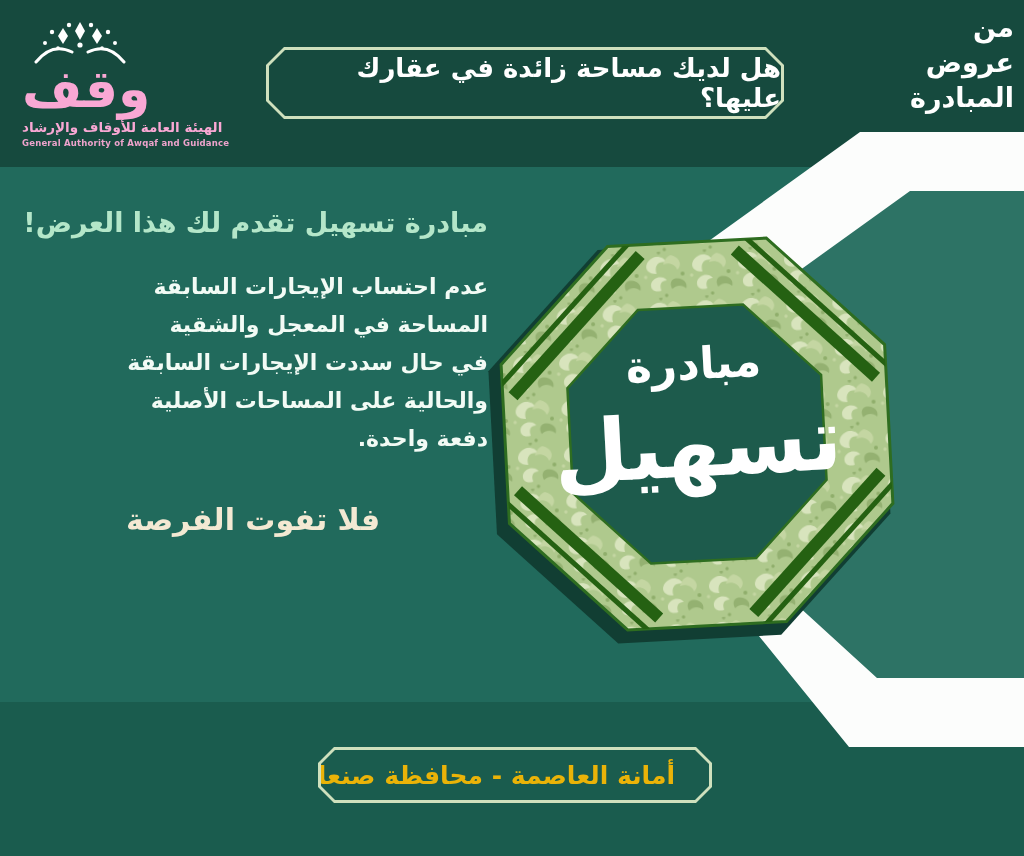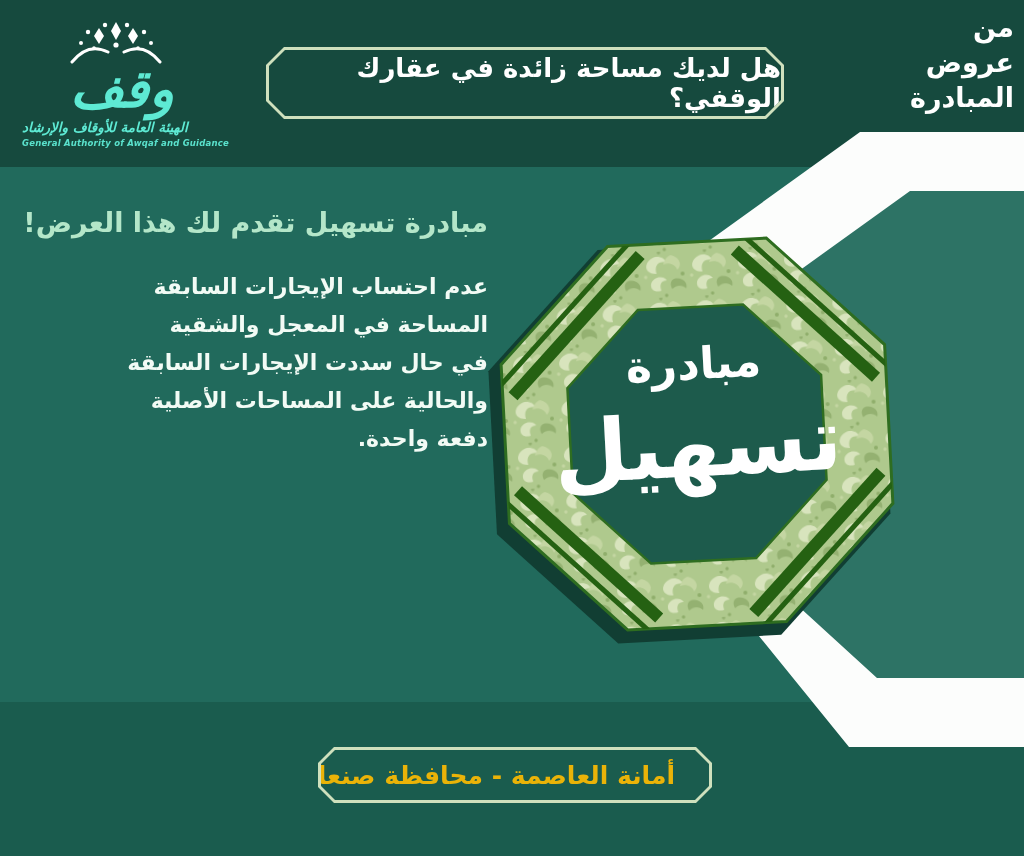--- a/index.html
+++ b/index.html
@@ -7,21 +7,21 @@
     position:relative; width:1024px; height:856px; overflow:hidden;
     background:#216a5c;
     font-family:"DejaVu Sans","Liberation Sans",sans-serif;
     -webkit-font-smoothing:antialiased;
   }
   
   .header-band{position:absolute;left:0;top:0;width:1024px;height:167px;background:#164a3e;z-index:1;}
   .footer-band{position:absolute;left:0;top:702px;width:1024px;height:154px;background:#1a5c4e;z-index:1;}
   .bg-shapes{position:absolute;left:0;top:0;z-index:2;pointer-events:none;}
   
-  .logo{position:absolute;left:22px;top:18px;width:152px;z-index:6;text-align:right;color:#5eead4;font-style:italic;}
+  .logo{position:absolute;left:22px;top:18px;width:152px;z-index:6;text-align:left;color:#f9a8d4;}
   .logo .word{font-size:52px;font-weight:bold;line-height:50px;margin-top:-4px;}
   .logo .org-ar{font-size:13.5px;font-weight:bold;white-space:nowrap;margin-top:5px;}
   .logo .org-en{font-size:8.5px;font-weight:bold;white-space:nowrap;letter-spacing:.2px;margin-top:3px;opacity:.95;}
   
   .banner{position:absolute;left:266px;top:47px;width:518px;height:72px;z-index:6;
     background:#cfe0bd;
     clip-path:polygon(18px 0,calc(100% - 18px) 0,100% 18px,100% calc(100% - 18px),calc(100% - 18px) 100%,18px 100%,0 calc(100% - 18px),0 18px);}
   .banner-inner{position:absolute;inset:3px;background:#164a3e;display:flex;align-items:center;justify-content:center;
     clip-path:polygon(16px 0,calc(100% - 16px) 0,100% 16px,100% calc(100% - 16px),calc(100% - 16px) 100%,16px 100%,0 calc(100% - 16px),0 16px);}
   .banner-inner .q{color:#ffffff;font-size:26px;font-weight:bold;}
@@ -77,37 +77,38 @@
       <path d="M14 44 Q30 24 50 34" fill="none" stroke="#ffffff" stroke-width="3" stroke-linecap="round"></path>
       <path d="M102 44 Q86 24 66 34" fill="none" stroke="#ffffff" stroke-width="3" stroke-linecap="round"></path>
     </svg>
     <div class="word">وقف</div>
     <div class="org-ar">الهيئة العامة للأوقاف والإرشاد</div>
     <div class="org-en">General Authority of Awqaf and Guidance</div>
   </div>
 
   <div class="banner">
     <div class="banner-inner">
-      <div class="q" dir="rtl">هل لديك مساحة زائدة في عقارك الوقفي؟</div>
+      <div class="q" dir="rtl">هل لديك مساحة زائدة في عقارك عليها؟</div>
     </div>
   </div>
 
   <div class="corner-tag" dir="rtl">
     <div>من</div>
     <div>عروض</div>
     <div>المبادرة</div>
   </div>
 
   <div class="main-col" dir="rtl">
     <div class="intro">مبادرة تسهيل تقدم لك هذا العرض!</div>
     <div class="body-line">عدم احتساب الإيجارات السابقة</div>
     <div class="body-line">المساحة في المعجل والشقية</div>
     <div class="body-line">في حال سددت الإيجارات السابقة</div>
     <div class="body-line">والحالية على المساحات الأصلية</div>
     <div class="body-line">دفعة واحدة.</div>
+    <div class="cta">فلا تفوت الفرصة</div>
   </div>
 
   <div class="badge">
     <svg width="440" height="440" viewBox="-220 -220 440 440">
       <defs>
         <pattern id="damask" width="46" height="46" patternUnits="userSpaceOnUse">
           <rect width="46" height="46" fill="#afc98d"></rect>
           <path d="M5 11 C11 2 22 4 24 11 C16 9 12 14 14 22 C6 22 2 17 5 11 Z" fill="#d8e4bd"></path>
           <path d="M29 4 C37 6 41 14 35 19 C33 13 27 11 21 13 C23 8 25 5 29 4 Z" fill="#c4d6a2"></path>
           <path d="M8 32 C10 25 20 23 24 29 C18 29 16 33 18 39 C12 41 7 38 8 32 Z" fill="#d8e4bd"></path>

